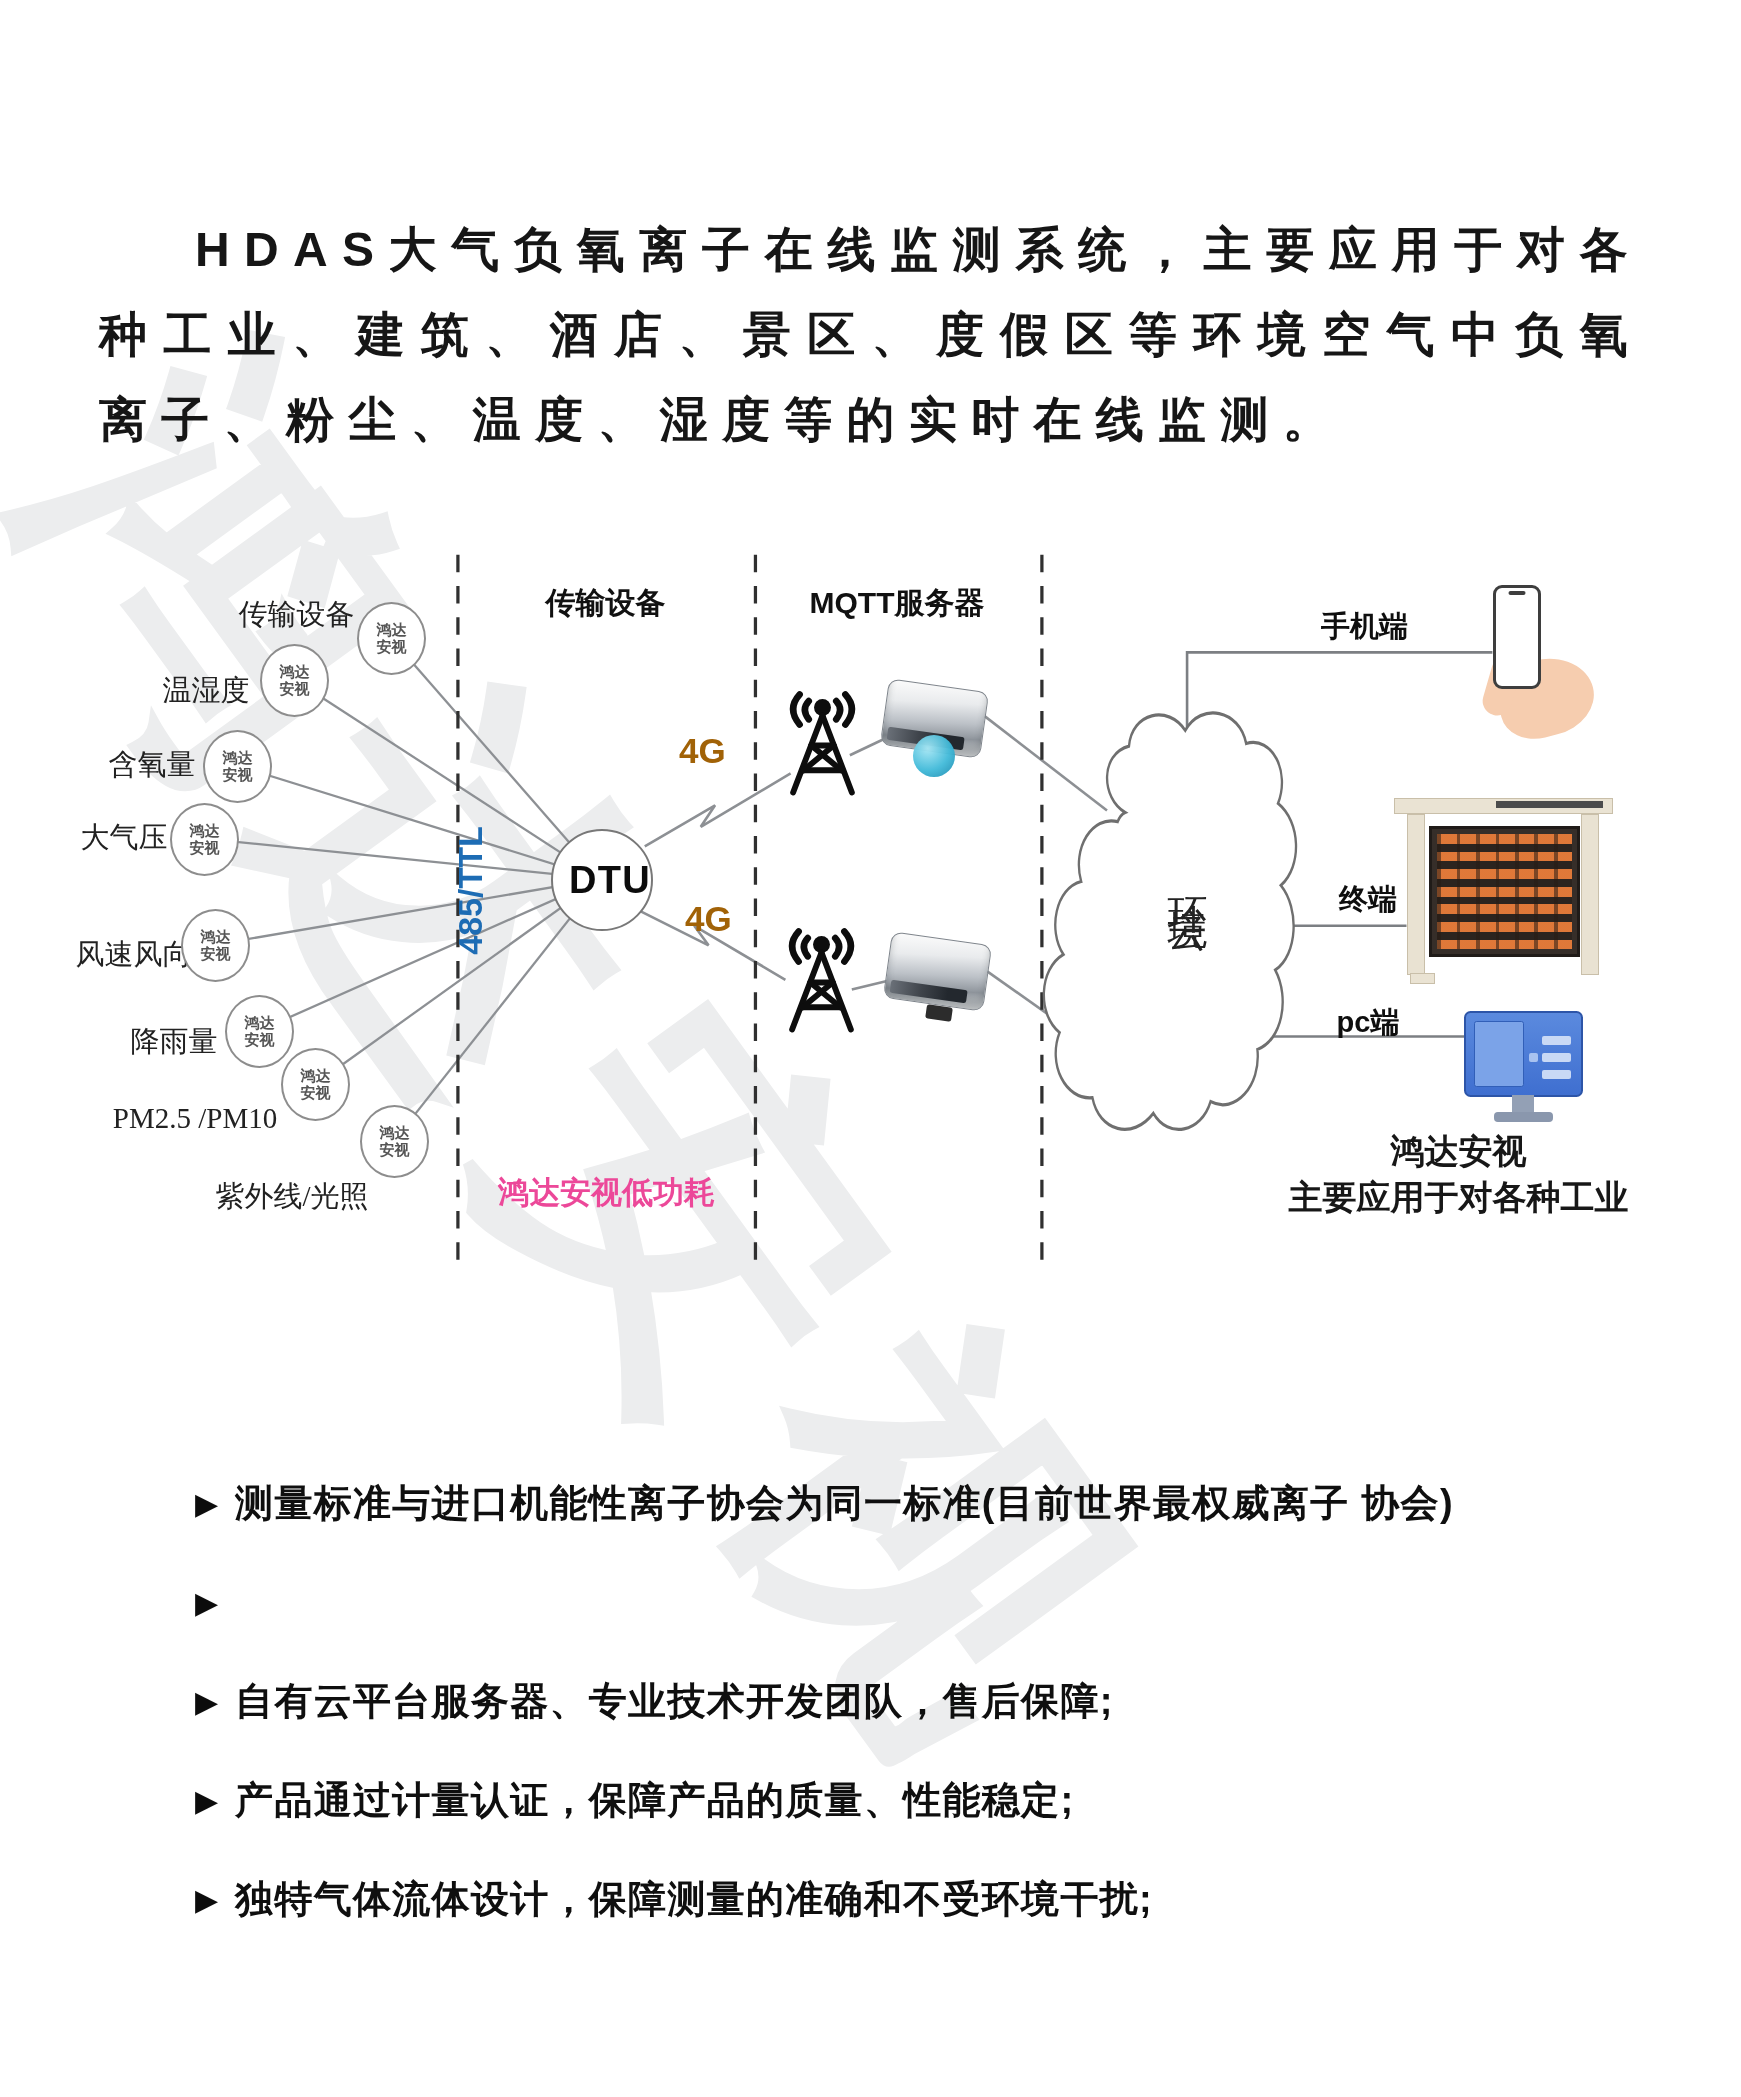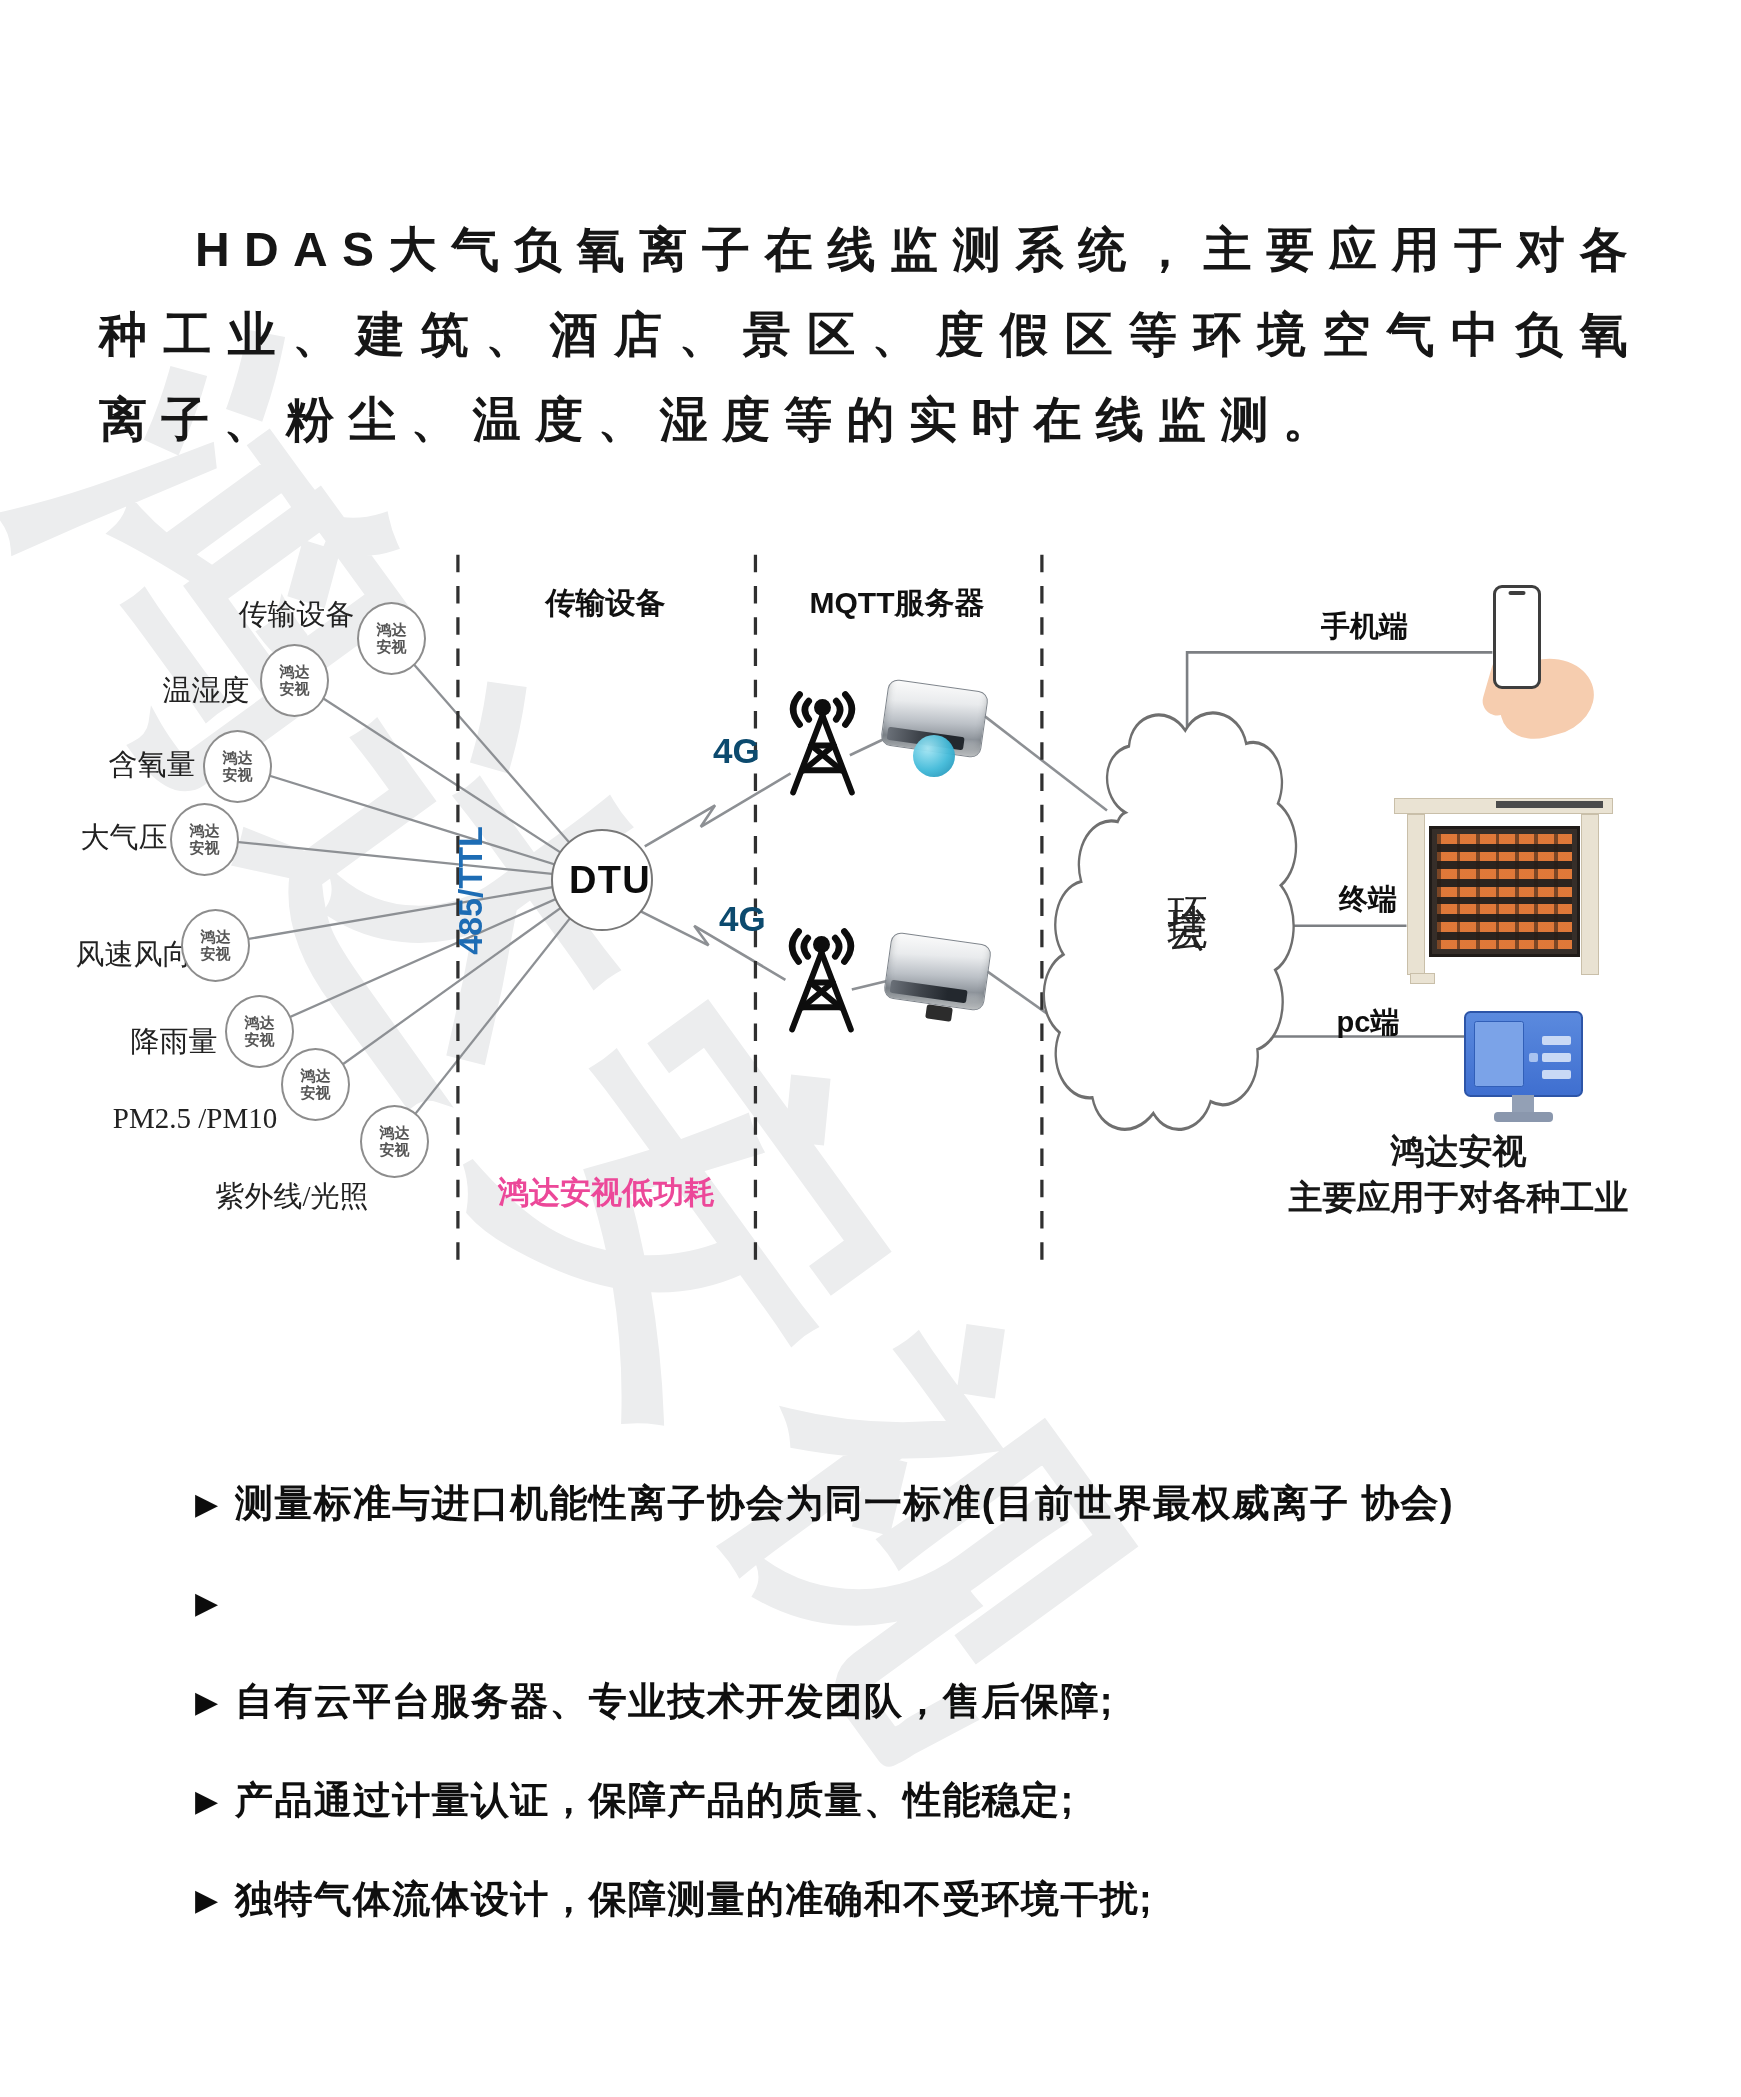--- a/index.html
+++ b/index.html
@@ -26,21 +26,21 @@
   .badge{position:absolute;z-index:2;width:65px;height:69px;border:2px solid #8d8d8d;
        border-radius:50%;background:#fff;display:flex;flex-direction:column;
        align-items:center;justify-content:center;font-size:15px;font-weight:bold;
        color:#555;line-height:1.1;text-align:center;}
   .dtu{position:absolute;z-index:2;width:98px;height:98px;border-radius:50%;
        border:2px solid #787878;background:#fff;text-align:right;line-height:98px;
        font-size:38px;font-weight:bold;color:#0c0c0c;letter-spacing:1.3px;}
   .bus{position:absolute;z-index:2;left:399px;top:871px;width:143px;height:39px;
        text-align:center;line-height:39px;font-size:34px;font-weight:bold;
        transform:rotate(-90deg);}
-  .g4{position:absolute;z-index:2;font-size:35px;font-weight:bold;color:#0c4a6e;margin-left:34px;}
+  .g4{position:absolute;z-index:2;font-size:35px;font-weight:bold;color:#a16207;}
   .ep-label{position:absolute;z-index:2;font-weight:bold;font-size:29px;color:#0e0e0e;
        text-align:center;white-space:nowrap;}
   .note{position:absolute;z-index:2;font-weight:bold;font-size:31px;color:#ec4899;
        text-align:center;white-space:nowrap;}
   .cloud-text{position:absolute;z-index:2;left:1160px;top:866px;height:169px;
        writing-mode:vertical-rl;font-family:"Liberation Serif",serif;font-size:40px;
        letter-spacing:10.4px;color:#222;}
 
   
   .server{position:absolute;z-index:2;width:99px;height:65px;border-radius:10.4px;

